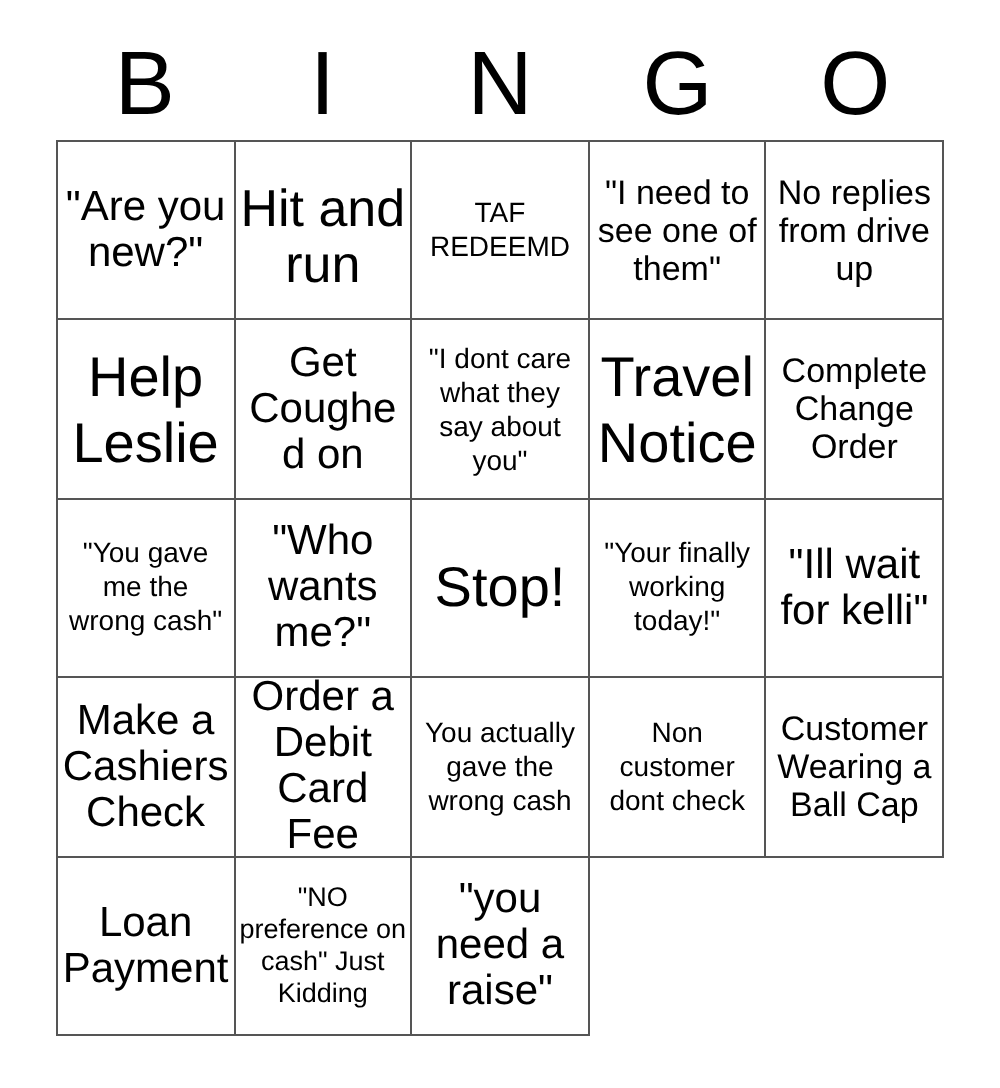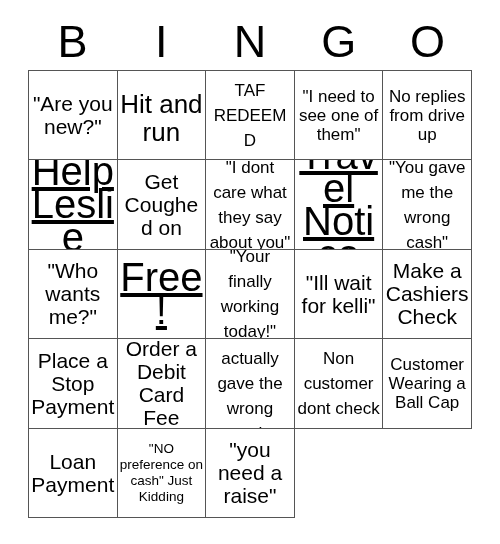--- a/index.html
+++ b/index.html
@@ -79,25 +79,25 @@
     display: block;
     width: 100%;
     text-align: center;
     color: #000000;
     font-family: "Liberation Sans", sans-serif;
     white-space: pre-line;
     word-wrap: break-word;
   }
 
   
-  .fs-xl .cell-text { font-size: 40px; line-height: 33px; text-decoration: underline; }
+  .fs-xl .cell-text { font-size: 28px; line-height: 33px; }
   .fs-lg .cell-text { font-size: 26px; line-height: 28px; margin-top: 6px; }
   .fs-md .cell-text { font-size: 21px; line-height: 23px; }
   .fs-sm .cell-text { font-size: 17px; line-height: 19px; }
-  .fs-xs .cell-text { font-size: 17px; line-height: 25px; }
+  .fs-xs .cell-text { font-size: 14px; line-height: 17px; }
   .fs-xxs .cell-text { font-size: 13.5px; line-height: 16px; }
 </style>
 </head>
 <body>
 
 <div id="bingo-page">
 
   <div id="bingo-header">
     <div class="header-letter">B</div>
     <div class="header-letter">I</div>
@@ -127,40 +127,40 @@
       </div>
       <div class="bingo-cell fs-md">
         <span class="cell-text">Get Coughed on</span>
       </div>
       <div class="bingo-cell fs-xs">
         <span class="cell-text">"I dont care what they say about you"</span>
       </div>
       <div class="bingo-cell fs-xl">
         <span class="cell-text">Travel Notice</span>
       </div>
+      <div class="bingo-cell fs-sm">
+        <span class="cell-text">Complete Change Order</span>
+      </div>
       <div class="bingo-cell fs-xs">
         <span class="cell-text">"You gave me the wrong cash"</span>
       </div>
       <div class="bingo-cell fs-md">
         <span class="cell-text">"Who wants me?"</span>
       </div>
       <div class="bingo-cell fs-xl">
-        <span class="cell-text">Free!</span>
+        <span class="cell-text">Stop!</span>
       </div>
       <div class="bingo-cell fs-xs">
         <span class="cell-text">"Your finally working today!"</span>
       </div>
       <div class="bingo-cell fs-md">
         <span class="cell-text">"Ill wait for kelli"</span>
       </div>
       <div class="bingo-cell fs-md">
         <span class="cell-text">Make a Cashiers Check</span>
-      </div>
-      <div class="bingo-cell fs-md">
-        <span class="cell-text">Place a Stop Payment</span>
       </div>
       <div class="bingo-cell fs-md">
         <span class="cell-text">Order a Debit Card Fee</span>
       </div>
       <div class="bingo-cell fs-xs">
         <span class="cell-text">You actually gave the wrong cash</span>
       </div>
       <div class="bingo-cell fs-xs">
         <span class="cell-text">Non customer dont check</span>
       </div>

